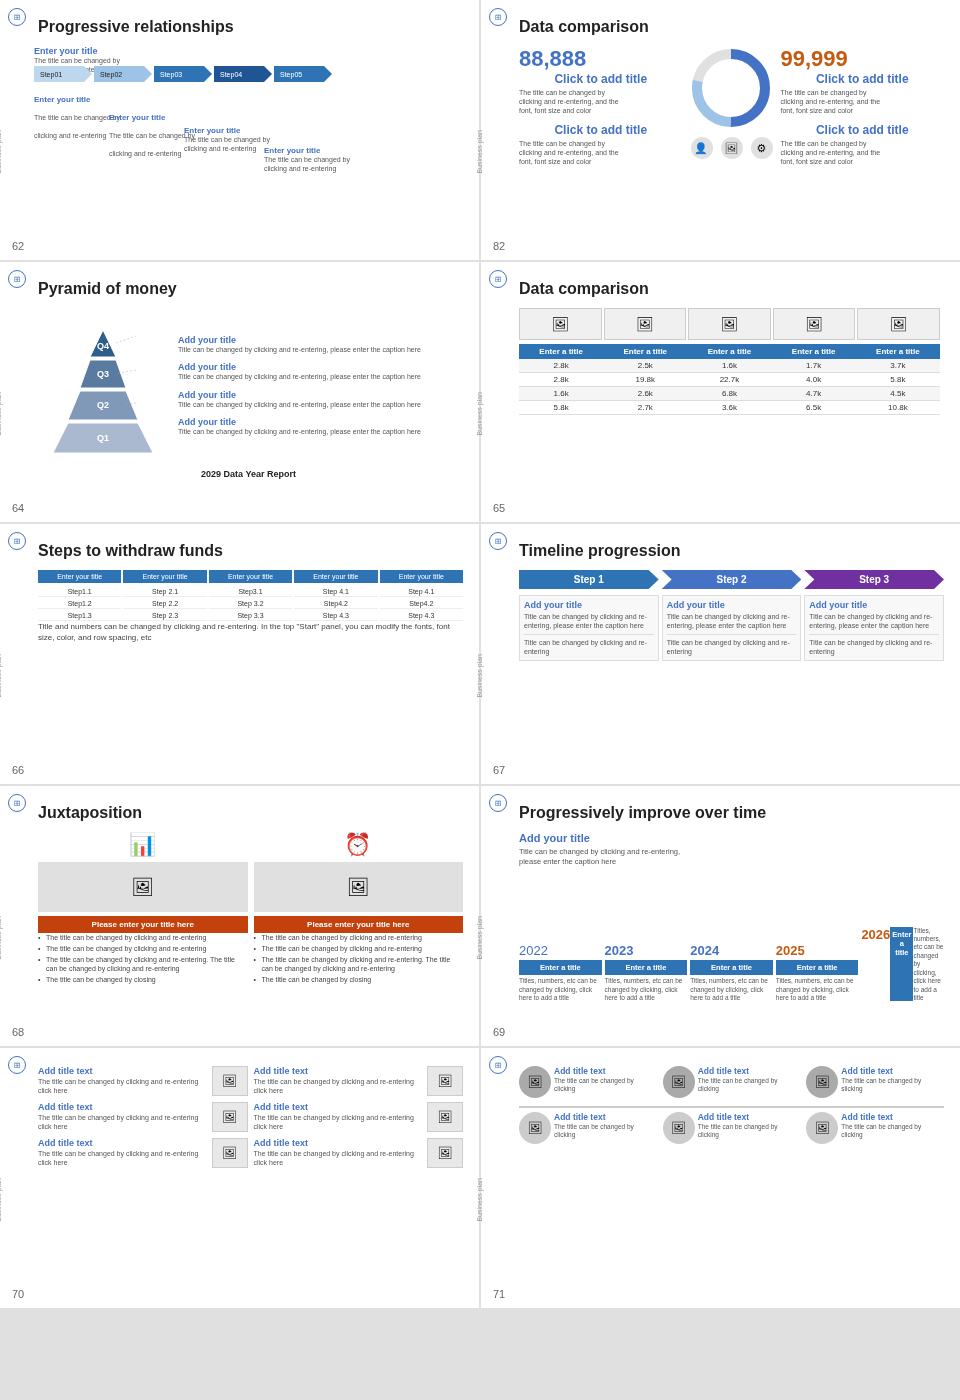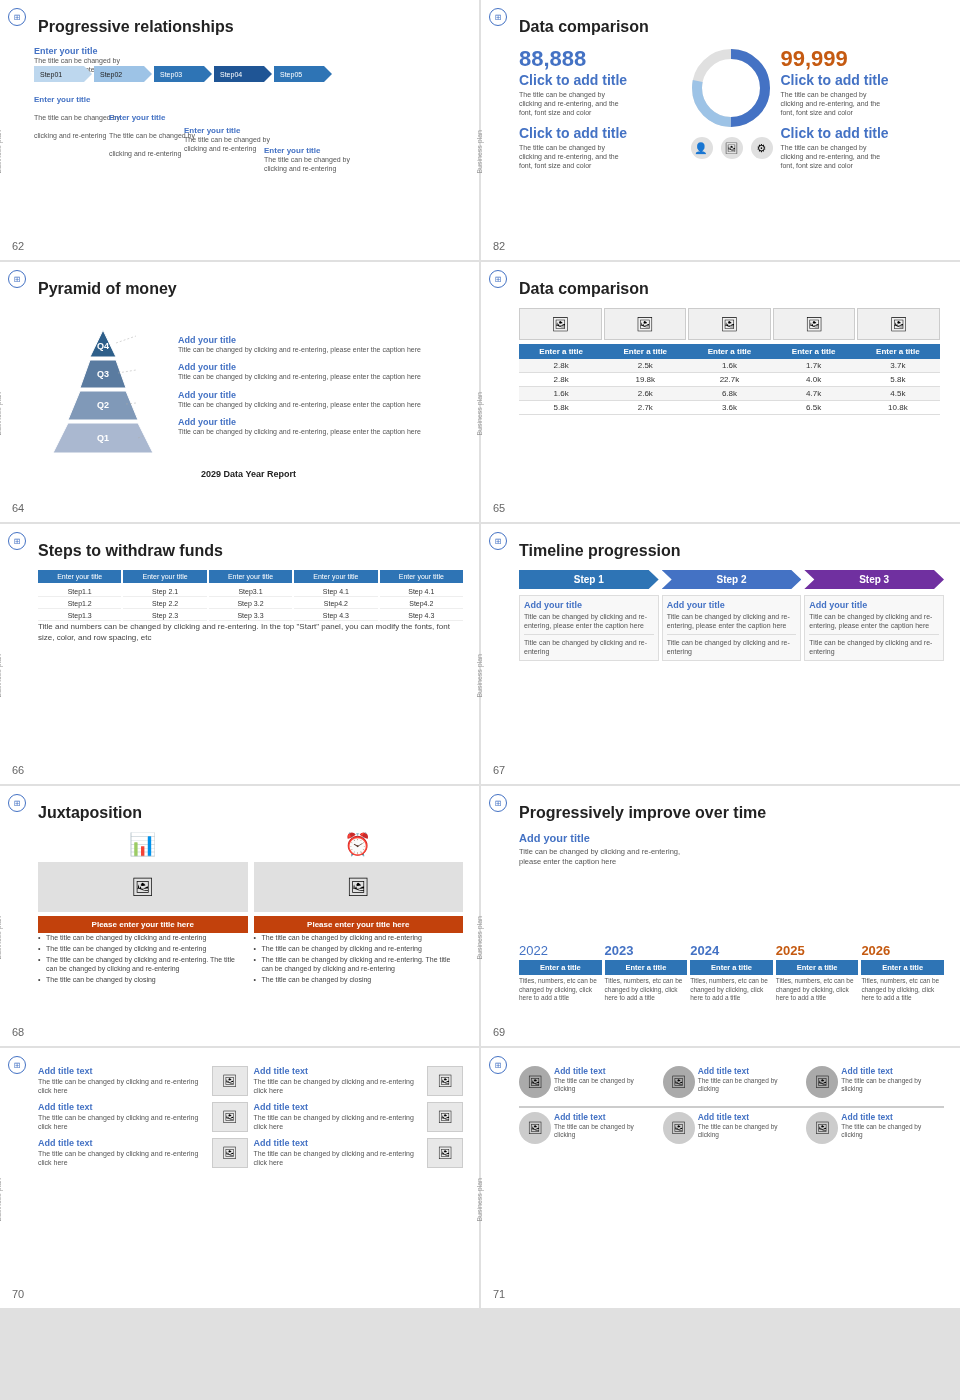--- a/index.html
+++ b/index.html
@@ -72,21 +72,21 @@
       padding-left: 6px;
       padding-right: 10px;
       font-size: 7px;
       color: #222;
       clip-path: polygon(0 0, calc(100% - 8px) 0, 100% 50%, calc(100% - 8px) 100%, 0 100%);
       position: relative;
     }
     
     .big-number { font-size: 22px; font-weight: bold; color: #4472c4; }
     .big-number.right { color: #c55a11; }
-    .click-title { font-size: 14px; font-weight: bold; color: #4472c4; margin-bottom: 2px; }
+    .click-title { font-size: 12px; font-weight: bold; color: #4472c4; margin-bottom: 2px; text-align: center; }
     .click-desc { font-size: 7px; color: #555; line-height: 1.3; max-width: 110px; }
     
     .data-comp-grid {
       display: grid;
       grid-template-columns: 1fr 90px 1fr;
       gap: 4px;
       margin-left: 22px;
       margin-top: 4px;
     }
     
@@ -761,21 +761,21 @@
           <div style="background:#2e74b5;color:white;text-align:center;font-size:7.5px;font-weight:bold;padding:3px 2px;margin-bottom:2px;">Enter a title</div>
           <div style="font-size:6.5px;color:#555;line-height:1.3;">Titles, numbers, etc can be changed by clicking, click here to add a title</div>
         </div>
 
         <div style="display:flex;flex-direction:column;justify-content:flex-end;flex:1;">
           <div style="font-size:13px;font-weight:bold;color:#c55a11;margin-bottom:2px;">2025</div>
           <div style="background:#2e74b5;color:white;text-align:center;font-size:7.5px;font-weight:bold;padding:3px 2px;margin-bottom:2px;">Enter a title</div>
           <div style="font-size:6.5px;color:#555;line-height:1.3;">Titles, numbers, etc can be changed by clicking, click here to add a title</div>
         </div>
 
-        <div style="display:flex;flex-direction:column;justify-content:space-between;flex:1;">
+        <div style="display:flex;flex-direction:row;justify-content:space-between;flex:1;">
           <div style="font-size:13px;font-weight:bold;color:#c55a11;margin-bottom:2px;">2026</div>
           <div style="background:#2e74b5;color:white;text-align:center;font-size:7.5px;font-weight:bold;padding:3px 2px;margin-bottom:2px;">Enter a title</div>
           <div style="font-size:6.5px;color:#555;line-height:1.3;">Titles, numbers, etc can be changed by clicking, click here to add a title</div>
         </div>
       </div>
     </div>
 
     <span class="biz-label">Business plan</span>
     <div class="panel-number">69</div>
   </div>

